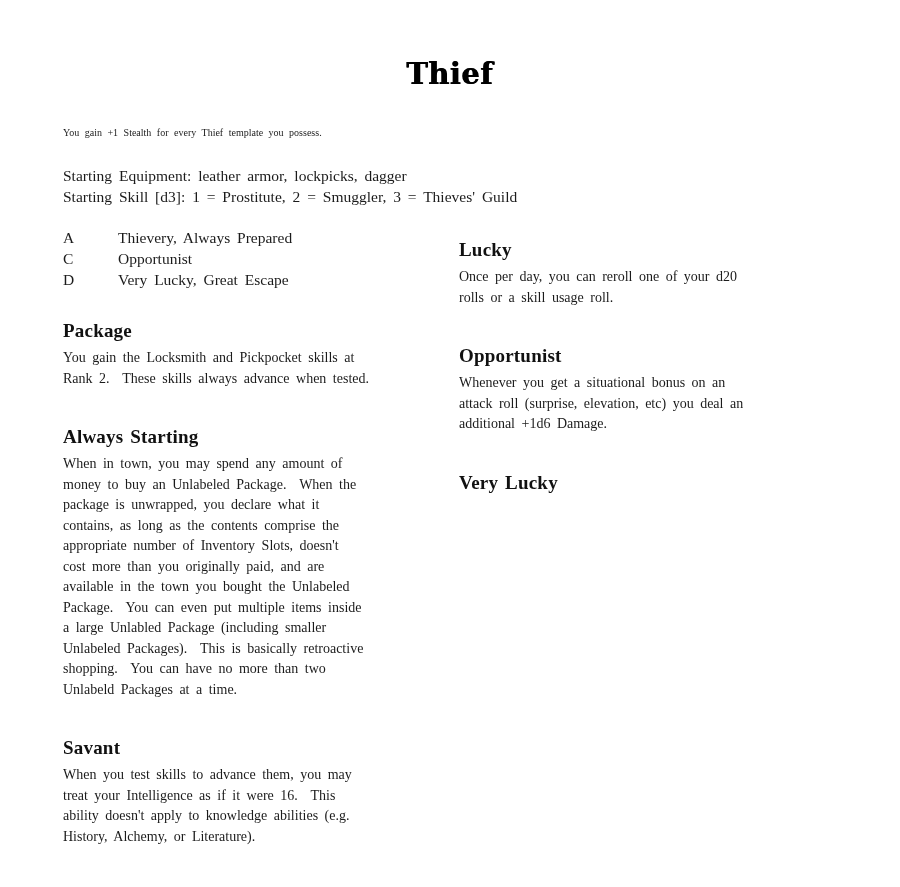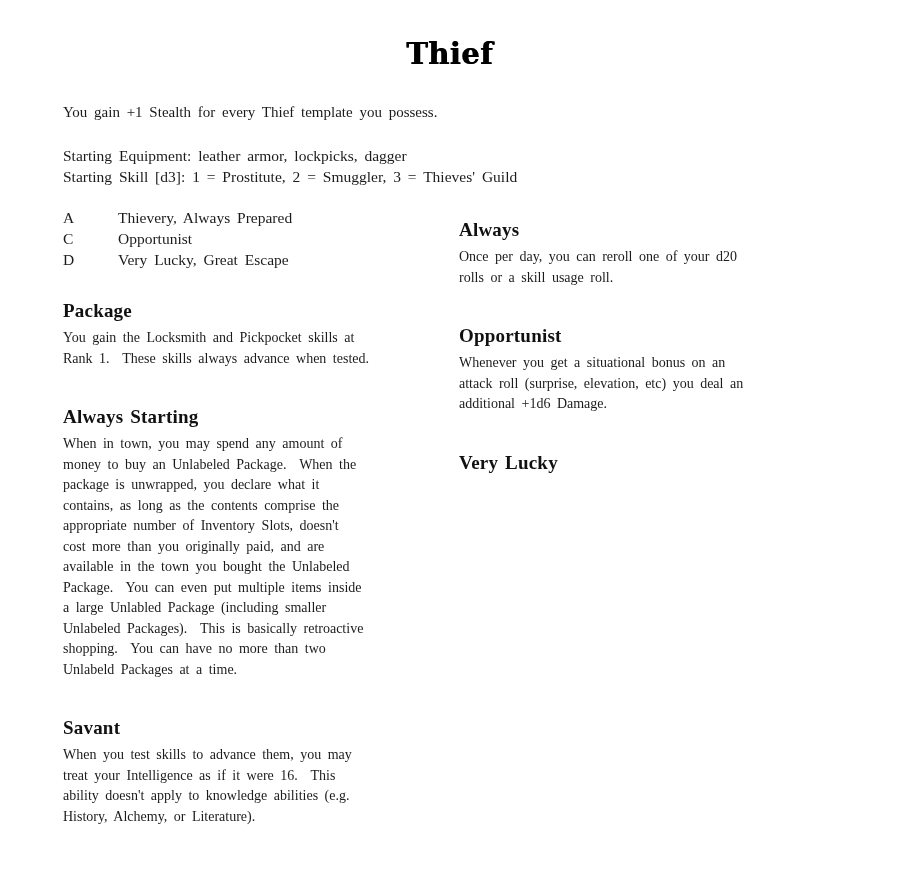--- a/index.html
+++ b/index.html
@@ -11,36 +11,36 @@
     width: 900px;
     height: 887px;
     overflow: hidden;
     color: #1b1b1b;
     font-family: "Liberation Serif", serif;
   }
   .page {
     box-sizing: border-box;
     width: 900px;
     height: 702px;
-    padding: 36px 64px 0 63px;
+    padding: 56px 64px 0 63px;
   }
   .title {
     margin: 0 0 30px 0;
     text-align: center;
     font-family: "DejaVu Serif", serif;
     font-size: 29px;
     line-height: 36px;
     font-weight: bold;
     letter-spacing: 0.5px;
     color: #000000;
     text-shadow: 0.7px 0 0 #000000;
   }
   .intro {
     margin: 11px 0 22px 0;
-    font-size: 15px;
+    font-size: 10px;
     line-height: 21px;
     word-spacing: 3px;
     white-space: pre;
   }
   .starting {
     margin: 11px 0 20px 0;
   }
   .starting p {
     margin: 0;
     font-size: 15.5px;
@@ -114,21 +114,21 @@
           <span class="tletter">C</span><span class="tname">Opportunist</span>
         </div>
         <div class="trow">
           <span class="tletter">D</span><span class="tname">Very Lucky, Great Escape</span>
         </div>
       </div>
 
       <section>
         <h2>Package</h2>
         <p class="body">You gain the Locksmith and Pickpocket skills at
-Rank 1.  These skills always advance when tested.</p>
+Rank 2.  These skills always advance when tested.</p>
       </section>
 
       <section>
         <h2>Always Starting</h2>
         <p class="body">When in town, you may spend any amount of
 money to buy an Unlabeled Package.  When the
 package is unwrapped, you declare what it
 contains, as long as the contents comprise the
 appropriate number of Inventory Slots, doesn't
 cost more than you originally paid, and are
@@ -146,21 +146,21 @@
 treat your Intelligence as if it were 16.  This
 ability doesn't apply to knowledge abilities (e.g.
 History, Alchemy, or Literature).</p>
       </section>
 
     </div>
 
     <div class="col-right">
 
       <section>
-        <h2>Always</h2>
+        <h2>Lucky</h2>
         <p class="body">Once per day, you can reroll one of your d20
 rolls or a skill usage roll.</p>
       </section>
 
       <section>
         <h2>Opportunist</h2>
         <p class="body">Whenever you get a situational bonus on an
 attack roll (surprise, elevation, etc) you deal an
 additional +1d6 Damage.</p>
       </section>

